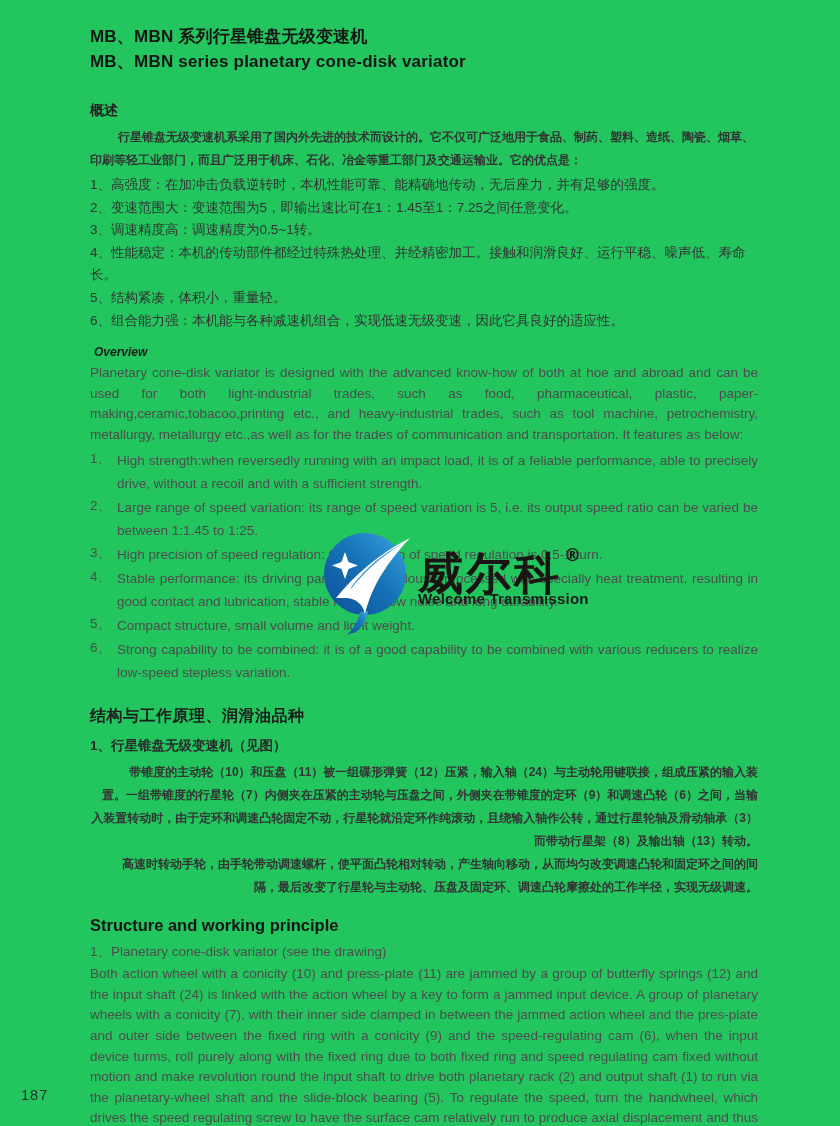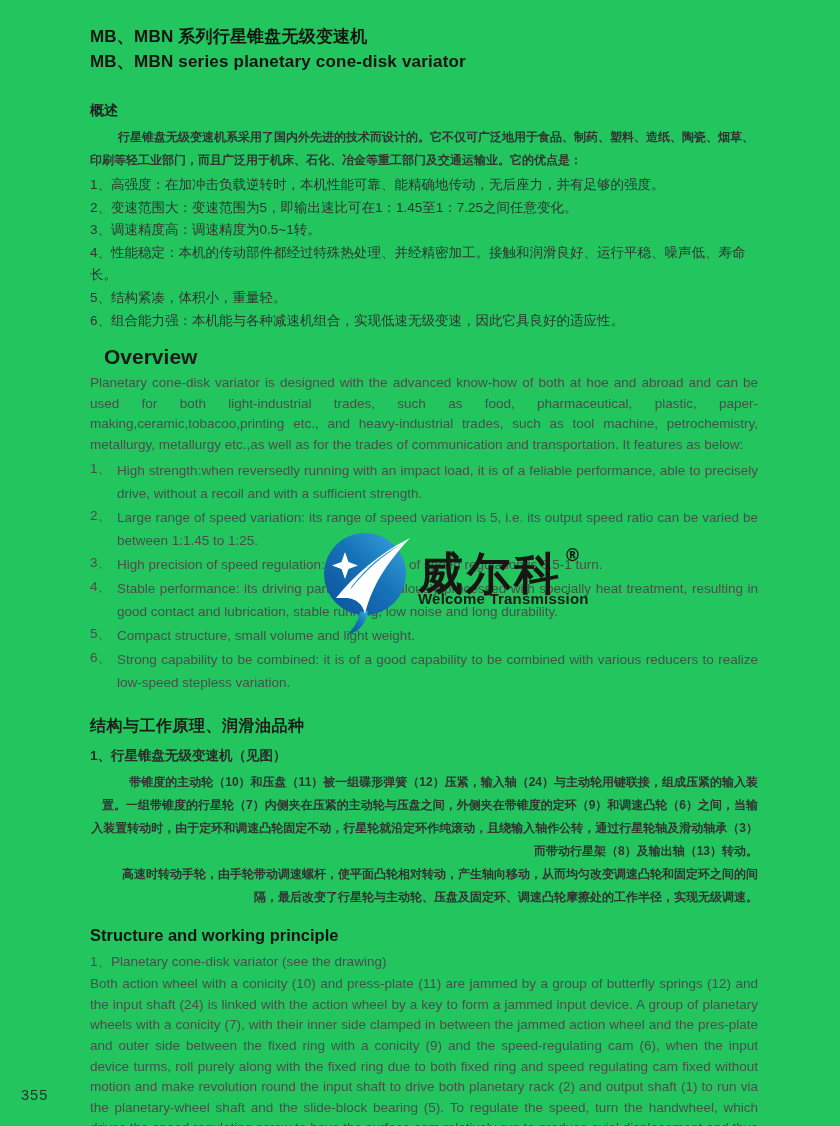--- a/index.html
+++ b/index.html
@@ -20,21 +20,21 @@
   }
   
   .title { font-size:17px; font-weight:bold; color:#151515; line-height:25px; letter-spacing:0.2px; }
   
   .h-zh-small { font-size:14px; font-weight:bold; color:#222; margin:28px 0 6px; }
   .cn { font-size:12px; line-height:23px; color:#333;font-weight:bold; }
   .cn.indent { text-indent:28px; }
   .cn-list { margin-top:2px; }
   .cn-item { font-size:13.5px; line-height:22.6px; color:#333; }
   
-  .h-en { font-size:21px; font-weight:bold; color:#1a1a1a; margin:13px 14px 4px; }
+  .h-en { font-size:12px; font-weight:bold; color:#1a1a1a; margin:13px 4px 4px;font-style:italic; }
   .en { font-size:13.5px; line-height:20.6px; color:#4d4d4d; }
   .just { text-align:justify; }
   .en-list { margin-top:3px; }
   .en-item { display:flex; margin-bottom:1px; }
   .en-item .num { flex:none; width:27px; font-size:13.5px; line-height:20.6px; color:#4d4d4d; }
   .en-item .txt { flex:1; font-size:13.5px; line-height:23px; color:#4d4d4d; text-align:justify; }
   
   .h-zh-big { font-size:16px; font-weight:bold; color:#1c1c1c; margin:22px 0 10px; letter-spacing:0.5px; }
   .h-zh-sub { font-size:13.5px; font-weight:bold; color:#2a2a2a; margin:0 0 6px; }
   .h-en-big { font-size:16.5px; font-weight:bold; color:#161616; margin:17px 0 7px; }
@@ -152,14 +152,14 @@
       <path d="M25 22 L28.5 32 L38 35.5 L28.5 39 L25 49 L21.5 39 L12 35.5 L21.5 32 Z" fill="#ffffff"></path>
     </svg>
     <div class="wm-text">
       <div class="wm-brand">
         <span>威尔科</span><span class="reg">®</span>
       </div>
       <div class="wm-sub">Welcome Transmission</div>
     </div>
   </div>
 
-  <div class="page-number">355</div>
+  <div class="page-number">187</div>
 </div>
 
 </body></html>

